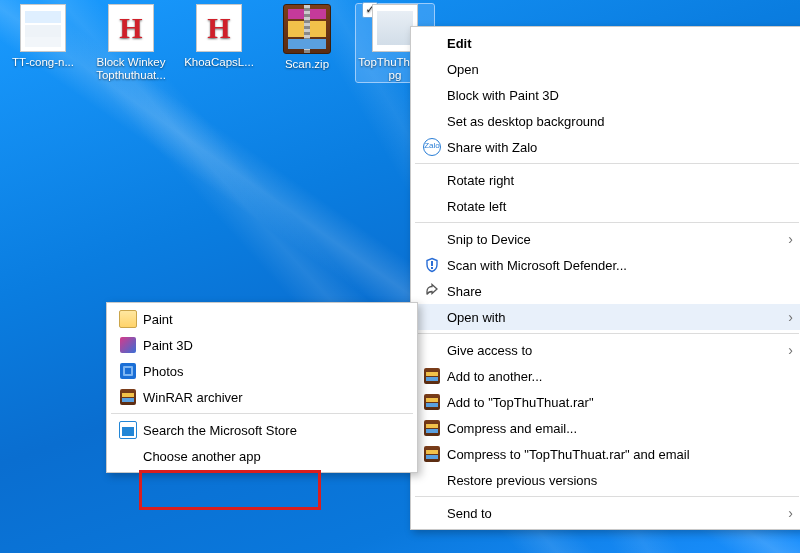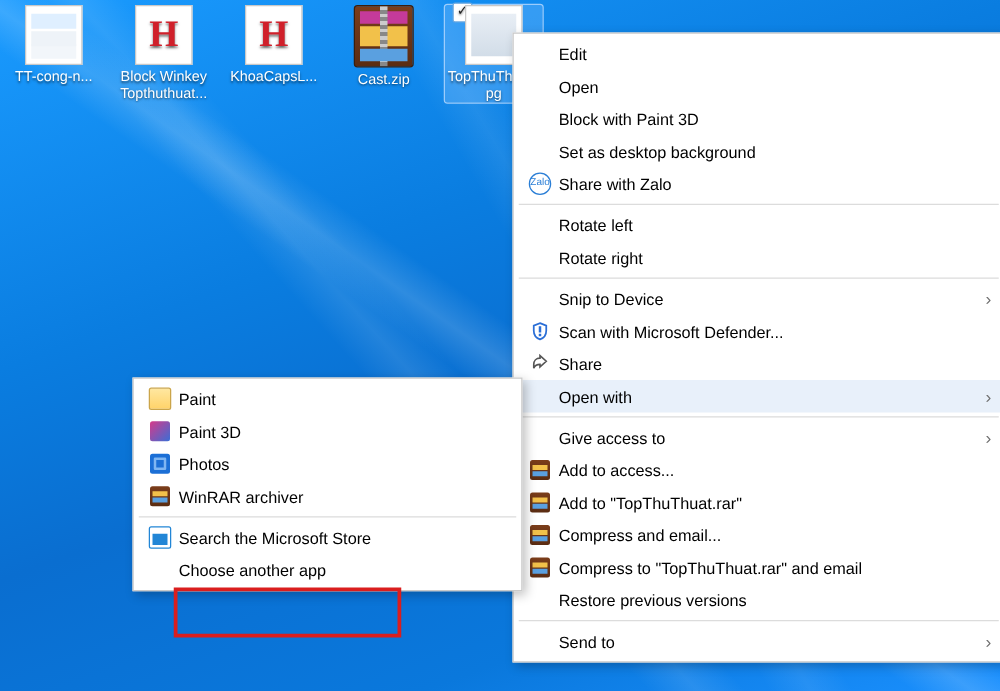--- a/index.html
+++ b/index.html
@@ -155,21 +155,21 @@
     height: 26px;
     padding: 0 28px 0 34px;
     position: relative;
     white-space: nowrap;
     cursor: default;
   }
   .menu .row.hover, .menu .row[data-current="true"] {
     background: #e8f0fa;
     align-items: center;
   }
-  .menu .row b { font-weight: 400; }
+  .menu .row b { font-weight: 700; }
   .menu .sep {
     height: 1px;
     background: #dcdcdc;
     margin: 3px 2px;
   }
   .menu .row .ic {
     position: absolute;
     left: 6px;
     width: 26px; height: 18px;
     display: flex; align-items: center; justify-content: center;
@@ -224,21 +224,21 @@
     </div>
     <div class="d-item">
       <div class="d-thumb thumb-h">H</div>
       <span class="cap">KhoaCapsL...</span>
     </div>
     <div class="d-item">
       <div class="d-thumb thumb-zip">
         <div class="stripe"></div>
         <div class="zipper"></div>
       </div>
-      <span class="cap">Cast.zip</span>
+      <span class="cap">Scan.zip</span>
     </div>
     <div class="d-item sel">
       <div class="chk">✓</div>
       <div class="d-thumb thumb-img"></div>
       <span class="cap">TopThuThuat.jpg</span>
     </div>
   </div>
 
 <div class="menu" id="ctx-main">
     <div class="row">
@@ -254,24 +254,24 @@
       <span>Set as desktop background</span>
     </div>
     <div class="row">
       <span class="ic">
         <div class="ic-zalo">Zalo</div>
       </span>
       <span>Share with Zalo</span>
     </div>
     <div class="sep"></div>
     <div class="row">
+      <span>Rotate right</span>
+    </div>
+    <div class="row">
       <span>Rotate left</span>
-    </div>
-    <div class="row">
-      <span>Rotate right</span>
     </div>
     <div class="sep"></div>
     <div class="row">
       <span>Snip to Device</span>
       <span class="chev">›</span>
     </div>
     <div class="row">
       <span class="ic">
         <svg class="ic-shield" viewBox="0 0 16 16">
           <path fill="none" stroke="#2a6ed6" stroke-width="1.4" d="M8 1.5l5 2v4c0 3.5-2.4 6-5 7-2.6-1-5-3.5-5-7v-4l5-2z"></path>
@@ -294,21 +294,21 @@
     </div>
     <div class="sep"></div>
     <div class="row">
       <span>Give access to</span>
       <span class="chev">›</span>
     </div>
     <div class="row">
       <span class="ic">
         <div class="ic-rar"></div>
       </span>
-      <span>Add to access...</span>
+      <span>Add to another...</span>
     </div>
     <div class="row">
       <span class="ic">
         <div class="ic-rar"></div>
       </span>
       <span>Add to "TopThuThuat.rar"</span>
     </div>
     <div class="row">
       <span class="ic">
         <div class="ic-rar"></div>

